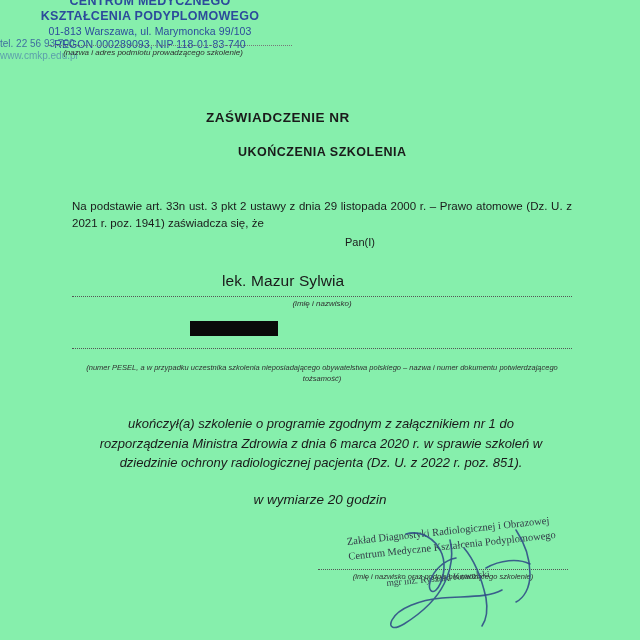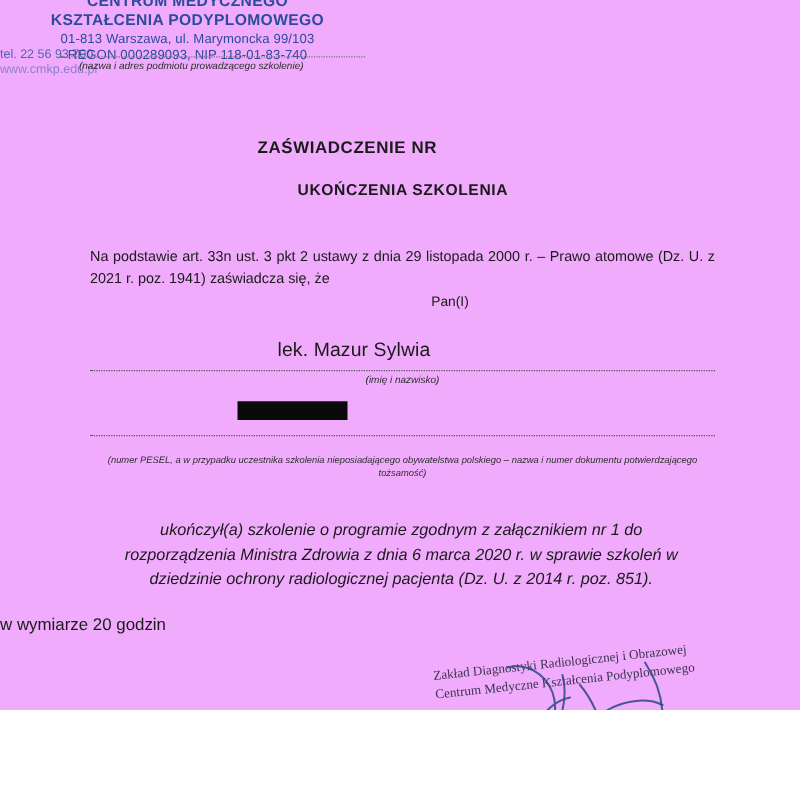--- a/index.html
+++ b/index.html
@@ -3,22 +3,22 @@
 <meta charset="utf-8">
 <style>
   html, body {
     margin: 0;
     padding: 0;
     background: #ffffff;
   }
   #page {
     position: relative;
     width: 640px;
-    height: 568px;
-    background: #f0abfc;
+    height: 640px;
+    background: #86efac;
     overflow: hidden;
     font-family: "Liberation Sans", sans-serif;
     color: #1a1a1a;
   }
 
   
   .letterhead {
     position: absolute;
     left: 0;
     top: -6px;
@@ -257,21 +257,23 @@
     font-style: italic;
     line-height: 1.5;
   }
 
   
   .hours {
     position: absolute;
     left: 0;
     top: 492px;
     width: 640px;
+    text-align: center;
     font-size: 13.5px;
+    font-style: italic;
   }
   .points {
     position: absolute;
     left: 0;
     top: 516px;
     width: 640px;
     text-align: center;
     font-size: 13.5px;
     font-style: italic;
   }
@@ -364,21 +366,21 @@
 
   <div class="panl">Pan(I)</div>
   <div class="name-value">lek. Mazur Sylwia</div>
   <div class="name-rule"></div>
   <div class="name-caption">(imię i nazwisko)</div>
 
   <div class="redaction"></div>
   <div class="pesel-rule"></div>
   <div class="pesel-caption">(numer PESEL, a w przypadku uczestnika szkolenia nieposiadającego obywatelstwa polskiego – nazwa i numer dokumentu potwierdzającego tożsamość)</div>
 
-  <div class="body-italic">ukończył(a) szkolenie o programie zgodnym  z załącznikiem nr 1  do rozporządzenia Ministra Zdrowia z dnia 6 marca 2020 r. w sprawie szkoleń w dziedzinie ochrony radiologicznej pacjenta (Dz. U. z 2014 r. poz. 851).</div>
+  <div class="body-italic">ukończył(a) szkolenie o programie zgodnym  z załącznikiem nr 1  do rozporządzenia Ministra Zdrowia z dnia 6 marca 2020 r. w sprawie szkoleń w dziedzinie ochrony radiologicznej pacjenta (Dz. U. z 2022 r. poz. 851).</div>
   <div class="hours">w wymiarze 20 godzin</div>
 
   <div class="stamp">
     <div>Zakład Diagnostyki Radiologicznej i Obrazowej</div>
     <div>Centrum Medyczne Kształcenia Podyplomowego</div>
   </div>
 
   <div class="sig-rule"></div>
   <div class="sig-caption">(imię i nazwisko oraz podpis prowadzącego szkolenie)</div>
   <div class="stamp-name">mgr inż. Ryszard Kowalski</div>

